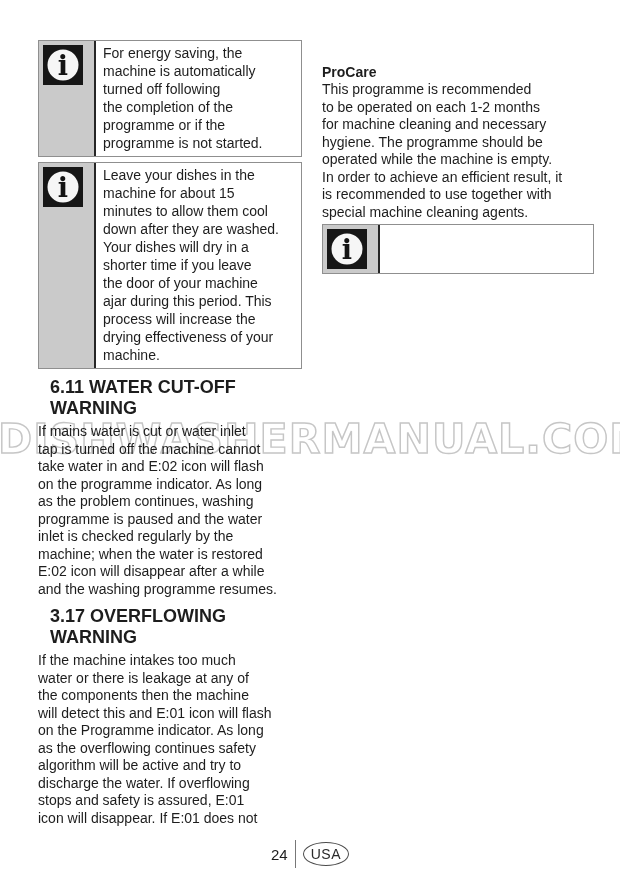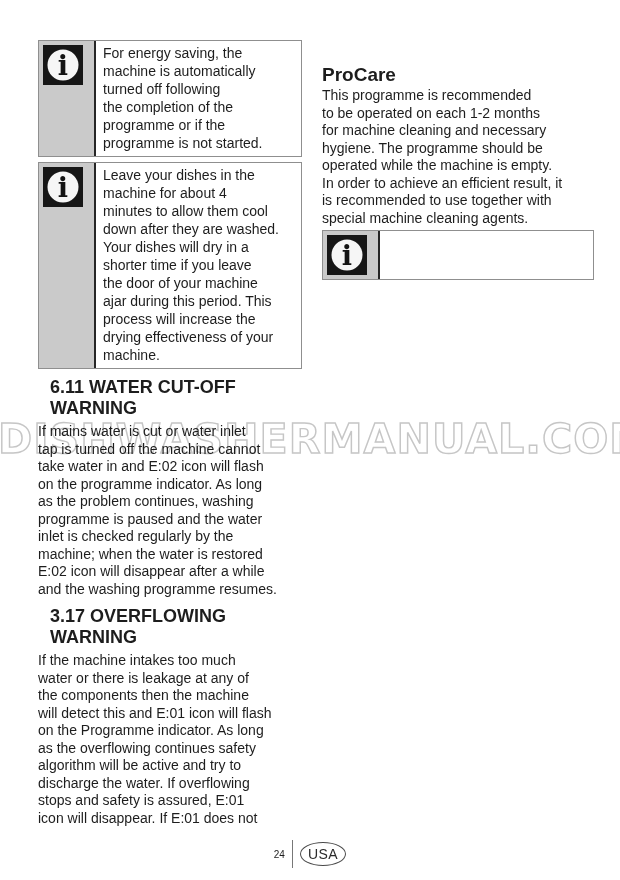--- a/index.html
+++ b/index.html
@@ -66,34 +66,34 @@
 
   
   .section-heading {
     font-size: 18px;
     line-height: 21px;
     font-weight: bold;
     margin: 8px 12px 4px;
     white-space: pre-line;
   }
   .sub-heading {
-    font-size: 19px;
+    font-size: 14px;
     font-weight: bold;
     margin: 24px 0 1px;
   }
   .rc-infobox { margin-top: 3px; }
 
   
   .footer {
     position: absolute; left: 0; right: 0; top: 840px;
     z-index: 1;
     display: flex; align-items: center; justify-content: center;
     gap: 7px;
   }
-  .page-number { font-size: 10px; }
+  .page-number { font-size: 15px; }
   .footer-divider { width: 1px; height: 28px; background: #777; }
   .country-badge {
     border: 1.5px solid #4a4a4a;
     border-radius: 50%;
     font-size: 14px;
     padding: 3px 7px;
     letter-spacing: 0.5px;
     color: #2a2a2a;
   }
 </style>
@@ -126,21 +126,21 @@
 
       <div class="info-box">
         <div class="icon-cell">
           <svg class="info-icon" viewBox="0 0 40 40">
             <rect x="0" y="0" width="40" height="40" fill="#161616"></rect>
             <circle cx="20" cy="20" r="15.5" fill="#f6f6f6"></circle>
             <text x="20" y="29.5" text-anchor="middle" font-family="DejaVu Serif, serif" font-size="27" font-weight="bold" fill="#141414">i</text>
           </svg>
         </div>
         <div class="box-text">Leave your dishes in the
-machine for about 4
+machine for about 15
 minutes to allow them cool
 down after they are washed.
 Your dishes will dry in a
 shorter time if you leave
 the door of your machine
 ajar during this period. This
 process will increase the
 drying effectiveness of your
 machine.</div>
       </div>

